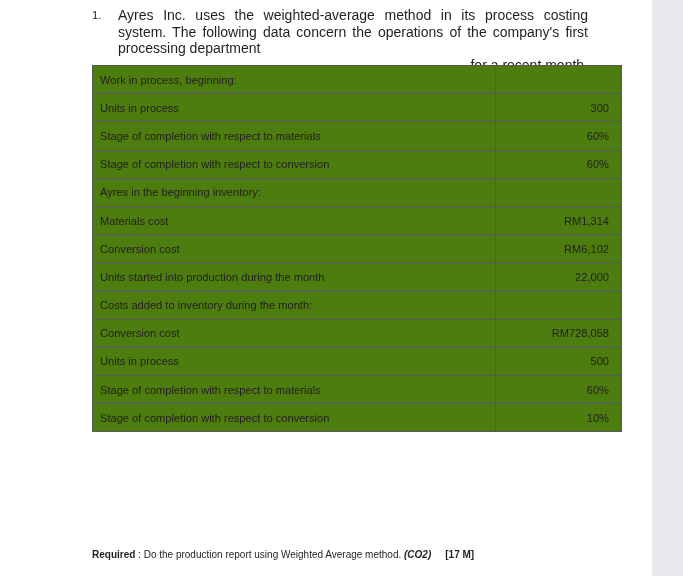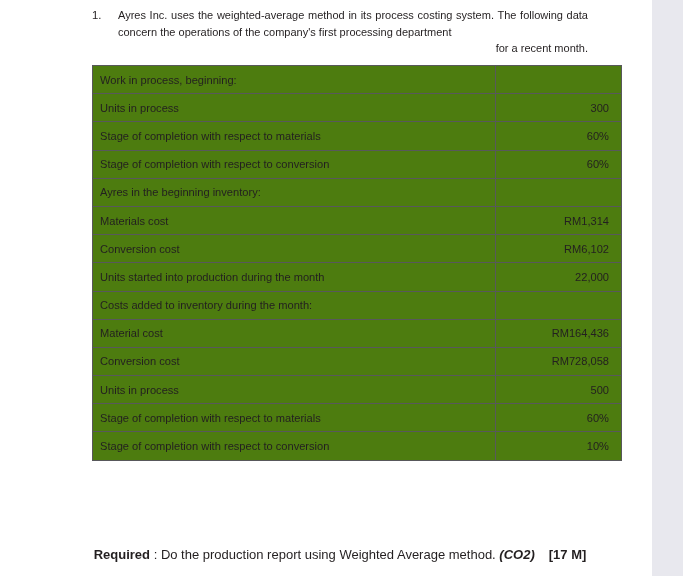--- a/index.html
+++ b/index.html
@@ -46,21 +46,21 @@
   }
   #question-number {
     width: 26px;
     flex: 0 0 26px;
     font-size: 11.3px;
     line-height: 16.5px;
     color: #231f20;
   }
   #question-text {
     flex: 1 1 auto;
-    font-size: 11px;
+    font-size: 14px;
     line-height: 16.5px;
     text-align: justify;
     text-justify: inter-word;
     color: #231f20;
   }
   #question-text .last-line {
     text-align: right;
   }
 
   
@@ -90,22 +90,22 @@
     text-align: right;
     padding-right: 12px;
   }
 
   
   #required-line {
     position: absolute;
     left: 92px;
     top: 547px;
     width: 496px;
-    text-align: center;
-    font-size: 13px;
+    text-align: left;
+    font-size: 10px;
     line-height: 16px;
     color: #231f20;
     white-space: nowrap;
   }
   #required-line .req-label { font-weight: bold; }
   #required-line .co-code { font-weight: bold; font-style: italic; }
   #required-line .marks { font-weight: bold; }
   #required-line .spacer { display: inline-block; width: 14px; }
 </style>
 </head>
@@ -154,24 +154,20 @@
         </tr>
         <tr>
           <td class="label-cell">Units started into production during the month</td>
           <td class="value-cell">22,000</td>
         </tr>
         <tr>
           <td class="label-cell">Costs added to inventory during the month:</td>
           <td class="value-cell"></td>
         </tr>
         <tr>
-          <td class="label-cell">Material cost</td>
-          <td class="value-cell">RM164,436</td>
-        </tr>
-        <tr>
           <td class="label-cell">Conversion cost</td>
           <td class="value-cell">RM728,058</td>
         </tr>
         <tr>
           <td class="label-cell">Units in process</td>
           <td class="value-cell">500</td>
         </tr>
         <tr>
           <td class="label-cell">Stage of completion with respect to materials</td>
           <td class="value-cell">60%</td>

